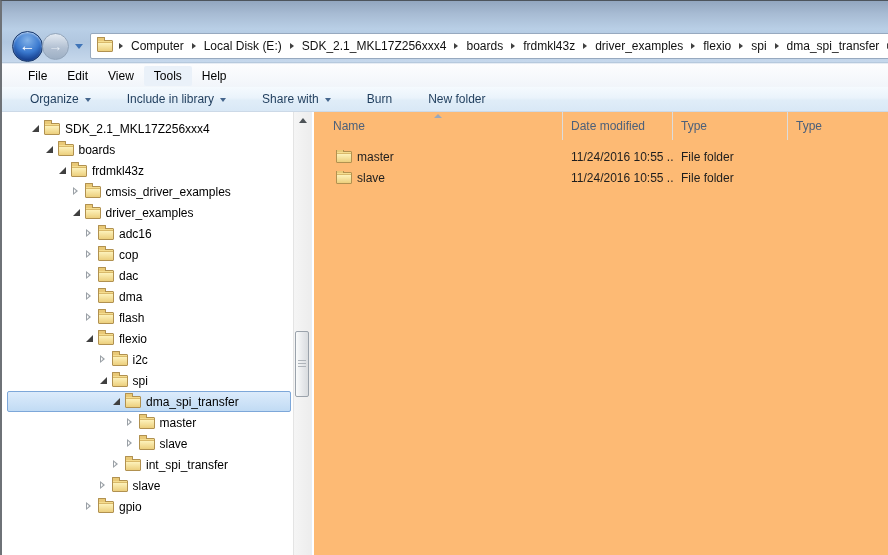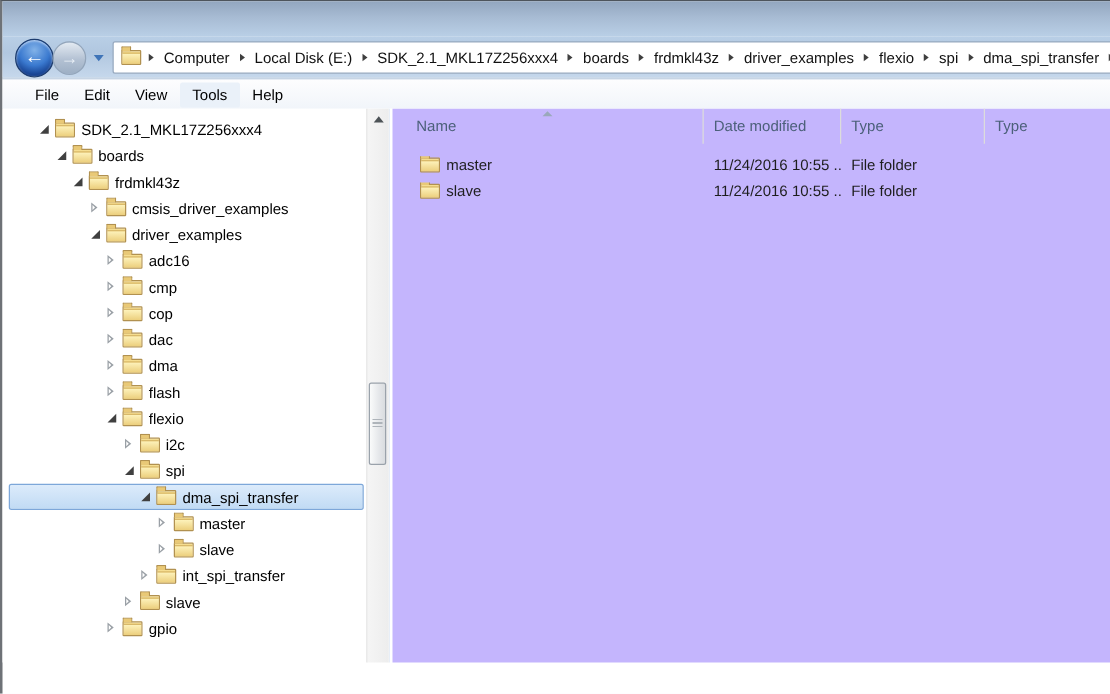--- a/index.html
+++ b/index.html
@@ -73,21 +73,21 @@
   .sb-btn{position:absolute;top:0;left:0;right:0;height:17px;}
   .sb-arrow-up{position:absolute;left:50%;top:6px;margin-left:-4px;width:0;height:0;
     border-left:4px solid transparent;border-right:4px solid transparent;border-bottom:5px solid #4d5357;}
   .sb-thumb{position:absolute;left:1px;right:2px;top:219px;height:66px;box-sizing:border-box;
     background:linear-gradient(90deg,#fafbfb,#e5e7ea 60%,#d9dcdf);
     border:1px solid #9aa2ab;border-radius:2px;}
   .sb-thumb::after{content:"";position:absolute;left:50%;top:50%;width:8px;height:8px;margin:-4px 0 0 -4px;
     background:repeating-linear-gradient(180deg,#aeb4ba 0 1px,transparent 1px 3px);}
   .pane-sep{width:3px;flex:none;background:#fff;border-left:1px solid #e7eef7;box-sizing:border-box;}
   
-  .list-pane{flex:1;min-width:0;background:#c4b5fd;}
+  .list-pane{flex:1;min-width:0;background:#fdba74;}
   .list-header{display:flex;height:28px;box-sizing:border-box;color:#4c607a;}
   .hcol{box-sizing:border-box;display:flex;align-items:center;padding-left:8px;
     border-right:1px solid #dcdcdc;position:relative;flex:none;}
   .hcol.first{padding-left:19px;}
   .hcol.last{flex:1;border-right:none;}
   .sort-asc{position:absolute;top:2px;left:50%;margin-left:-4px;width:0;height:0;
     border-left:4px solid transparent;border-right:4px solid transparent;border-bottom:4px solid #9aa8bb;}
   .frows{margin-top:6px;}
   .frow{display:flex;height:21px;align-items:center;color:#1e1e1e;}
   .fcol{box-sizing:border-box;flex:none;padding-left:8px;display:flex;align-items:center;overflow:hidden;white-space:nowrap;}
@@ -136,20 +136,40 @@
   </div>
 
   <div class="menubar" id="menubar">
       <span class="menu-item">File</span>
       <span class="menu-item">Edit</span>
       <span class="menu-item">View</span>
       <span class="menu-item hl">Tools</span>
       <span class="menu-item">Help</span>
     </div>
 
+  <div class="toolbar" id="toolbar">
+      <div class="tb-item">
+        <span>Organize</span>
+        <span class="tb-dd"></span>
+      </div>
+      <div class="tb-item">
+        <span>Include in library</span>
+        <span class="tb-dd"></span>
+      </div>
+      <div class="tb-item">
+        <span>Share with</span>
+        <span class="tb-dd"></span>
+      </div>
+      <div class="tb-item">
+        <span>Burn</span>
+      </div>
+      <div class="tb-item">
+        <span>New folder</span>
+      </div>
+    </div>
 
   <div class="main">
     <div class="tree-pane" id="tree">
         <div class="trow">
           <span class="tpad" style="width: 22px;"></span>
           <span class="exp expanded"></span>
           <span class="folder"></span>
           <span class="lbl">SDK_2.1_MKL17Z256xxx4</span>
         </div>
         <div class="trow">
@@ -174,26 +194,20 @@
           <span class="tpad" style="width: 62.5px;"></span>
           <span class="exp expanded"></span>
           <span class="folder"></span>
           <span class="lbl">driver_examples</span>
         </div>
         <div class="trow">
           <span class="tpad" style="width: 76px;"></span>
           <span class="exp collapsed"></span>
           <span class="folder"></span>
           <span class="lbl">adc16</span>
-        </div>
-        <div class="trow">
-          <span class="tpad" style="width: 76px;"></span>
-          <span class="exp collapsed"></span>
-          <span class="folder"></span>
-          <span class="lbl">cmp</span>
         </div>
         <div class="trow">
           <span class="tpad" style="width: 76px;"></span>
           <span class="exp collapsed"></span>
           <span class="folder"></span>
           <span class="lbl">cop</span>
         </div>
         <div class="trow">
           <span class="tpad" style="width: 76px;"></span>
           <span class="exp collapsed"></span>

